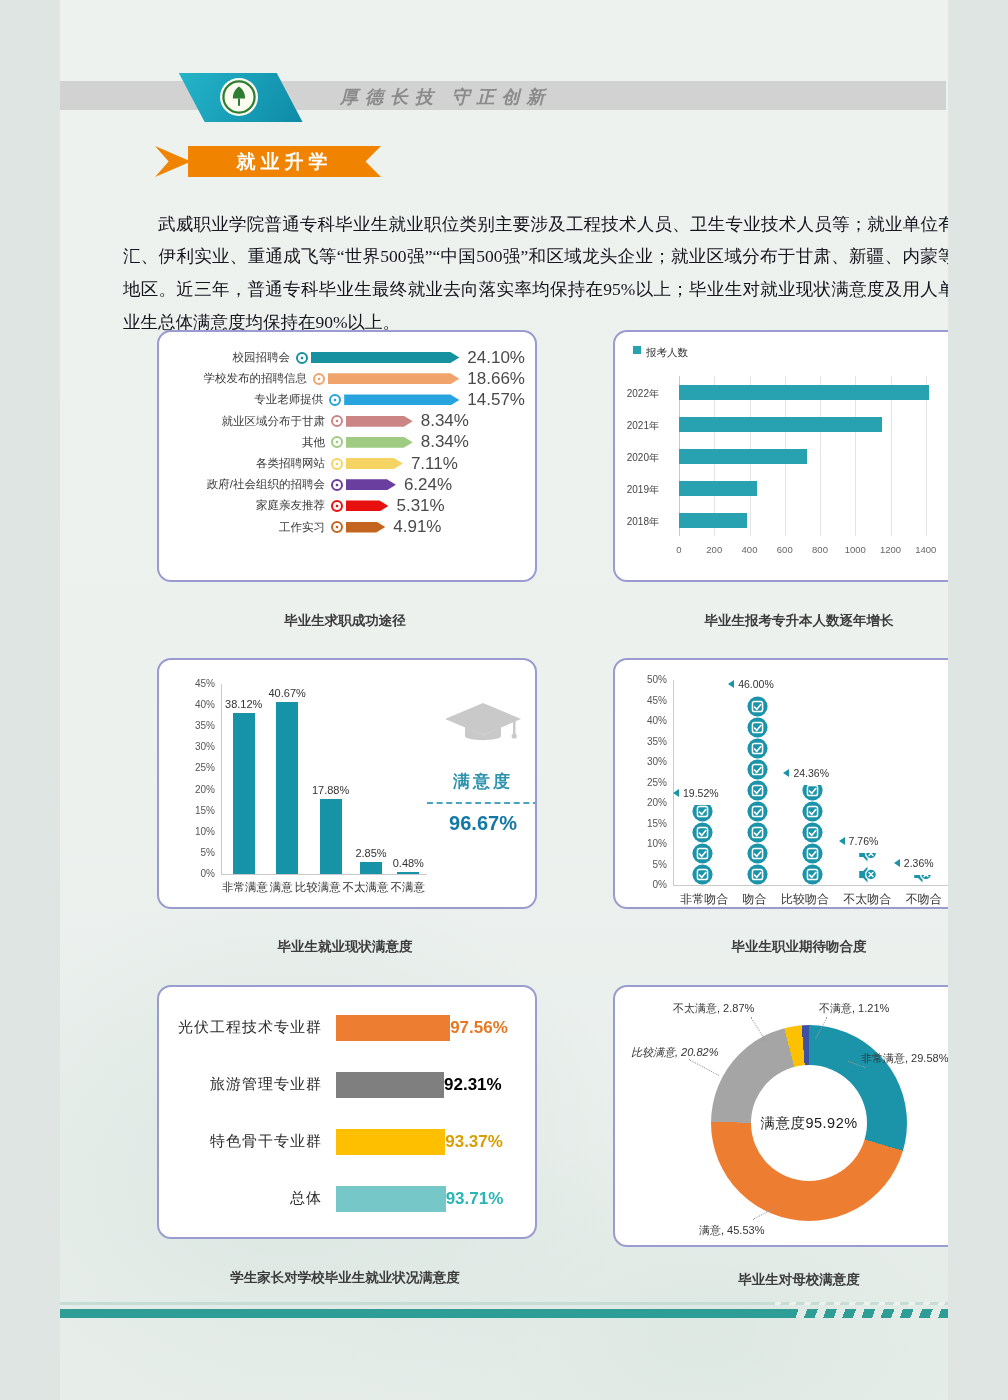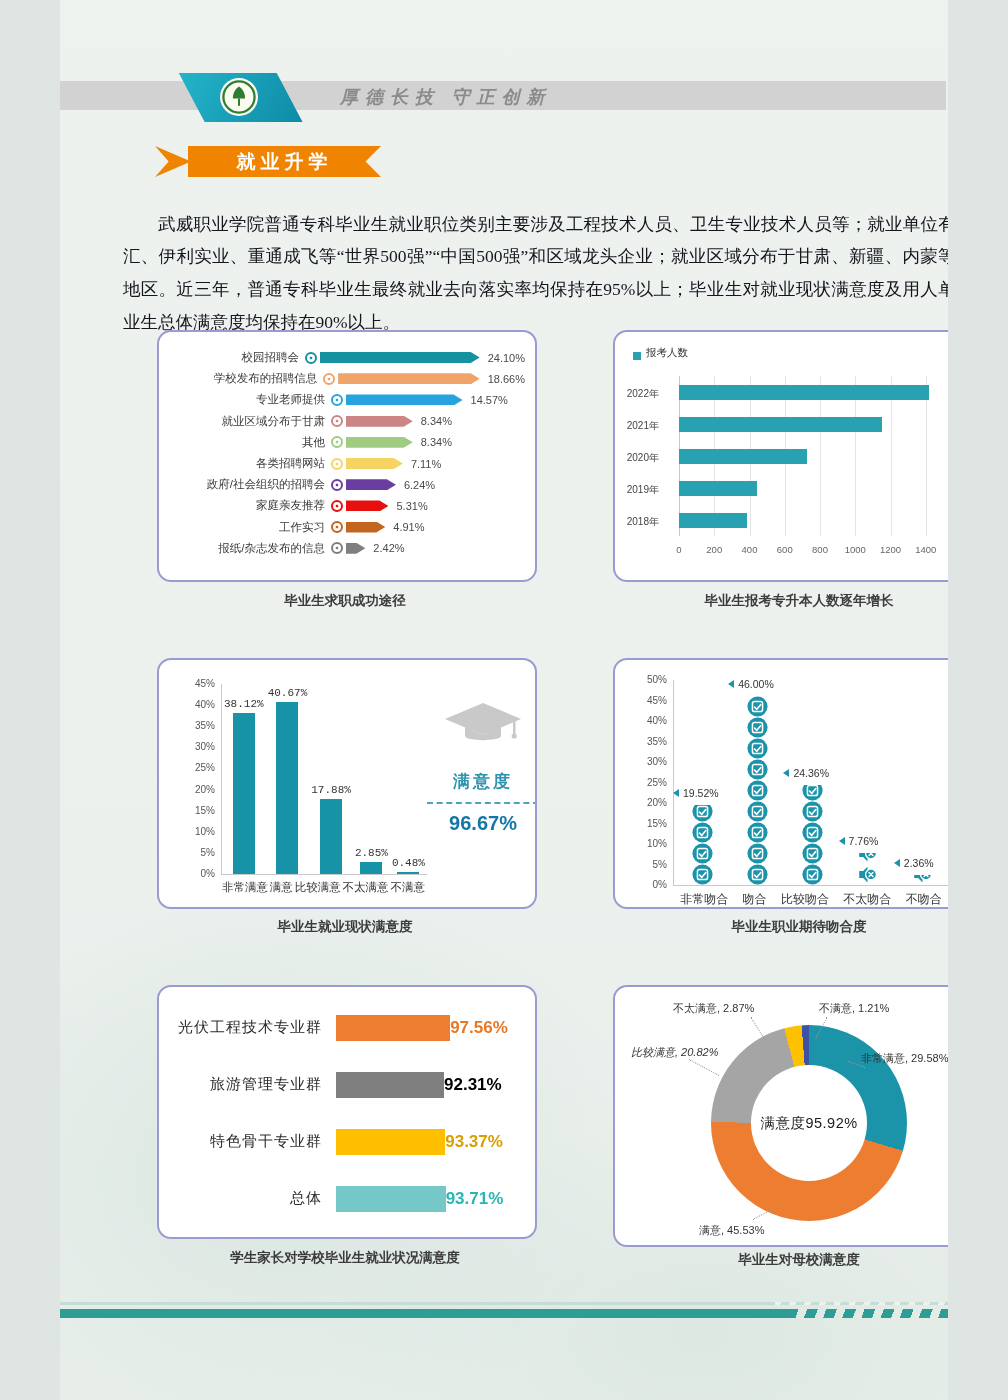--- a/index.html
+++ b/index.html
@@ -36,46 +36,46 @@
     font-size:17.5px;line-height:1.88;color:#15151d;text-align:justify;text-indent:2em;}
 
   
   .card{position:absolute;background:#fff;border:2px solid #9a9bd0;border-radius:14px;overflow:hidden;}
   #c1{left:97px;top:330px;width:376px;height:248px;}
   #c2{left:553px;top:330px;width:372px;height:248px;}
   #c3{left:97px;top:658px;width:376px;height:247px;}
   #c4{left:553px;top:658px;width:372px;height:247px;}
   #c5{left:97px;top:985px;width:376px;height:250px;}
   #c6{left:553px;top:985px;width:372px;height:258px;}
-  .caption{position:absolute;font-size:13.5px;font-weight:bold;color:#3c3c3c;text-align:center;}
+  .caption{position:absolute;font-size:13.5px;font-weight:bold;color:#3c3c3c;text-align:center;margin-top:20px;}
   #cap1{left:97px;top:592px;width:376px;} #cap2{left:553px;top:592px;width:372px;}
   #cap3{left:97px;top:918px;width:376px;} #cap4{left:553px;top:918px;width:372px;}
   #cap5{left:97px;top:1249px;width:376px;} #cap6{left:553px;top:1251px;width:372px;}
 
   
   .c1-row{display:flex;align-items:center;height:21.2px;}
   .c1-label{width:152px;text-align:right;font-size:11.5px;color:#3a3a3a;padding-right:6px;white-space:nowrap;}
   .c1-dot{width:8px;height:8px;border-radius:50%;border:2px solid;margin-right:3px;flex:0 0 auto;background:#fff;}
   .c1-bar{height:11px;clip-path:polygon(0 0,calc(100% - 9px) 0,100% 50%,calc(100% - 9px) 100%,0 100%);}
-  .c1-val{margin-left:8px;font-size:11px;color:#4a4a4a;}
-
-  
-  .c2-legend{position:absolute;left:18px;top:14px;display:flex;align-items:flex-end;font-size:10.5px;color:#333;}
+  .c1-val{margin-left:8px;font-size:17px;color:#4a4a4a;}
+
+  
+  .c2-legend{position:absolute;left:18px;top:14px;display:flex;align-items:flex-start;font-size:10.5px;color:#333;}
   .c2-legend i{width:8px;height:8px;background:#28a2b0;margin-right:5px;}
   .c2-plot{position:absolute;left:64px;top:44px;width:282px;height:160px;}
   .c2-grid{position:absolute;top:0;bottom:0;width:1px;background:#e4e4e4;}
   .c2-bar{position:absolute;height:15px;background:#28a2b0;}
   .c2-year{position:absolute;right:100%;margin-right:20px;font-size:10px;color:#444;white-space:nowrap;}
   .c2-xt{position:absolute;top:168px;transform:translateX(-50%);font-size:9.5px;color:#666;}
 
   
   .yl{position:absolute;font-size:10px;color:#555;text-align:right;width:34px;}
   .plot{position:absolute;border-left:1px solid #c9c9c9;border-bottom:1px solid #c9c9c9;}
   .colwrap{display:flex;align-items:flex-end;justify-content:space-around;height:100%;}
-  .colcell{display:flex;flex-direction:column;align-items:center;justify-content:flex-end;height:100%;font-family:Liberation Mono, monospace;}
+  .colcell{display:flex;flex-direction:column;align-items:center;justify-content:flex-end;height:100%;}
   .c3-val{font-size:11px;color:#333;margin-bottom:3px;white-space:nowrap;}
   .c3-bar{width:22px;background:#1793a7;}
   .catrow{position:absolute;display:flex;justify-content:space-around;font-size:11.5px;color:#333;}
   .ann-label{position:absolute;font-family:"Liberation Serif",serif;font-weight:bold;font-size:17px;
     letter-spacing:3px;color:#2e93ad;text-align:center;}
   .ann-dash{position:absolute;border-top:2px dashed #4aa3c0;}
   .ann-val{position:absolute;font-size:20px;font-weight:bold;color:#1478a6;text-align:center;}
 
   
   .stack{position:absolute;bottom:0;width:26px;overflow:hidden;display:flex;flex-direction:column-reverse;align-items:center;}
@@ -181,26 +181,20 @@
           <span class="c1-label">家庭亲友推荐</span>
           <span class="c1-dot" style="border-color: rgb(232, 16, 15); background: radial-gradient(circle, rgb(232, 16, 15) 0px, rgb(232, 16, 15) 1.5px, rgb(255, 255, 255) 1.6px);"></span>
           <span class="c1-bar" style="width: 42.48px; background: rgb(232, 16, 15);"></span>
           <span class="c1-val">5.31%</span>
         </div>
         <div class="c1-row">
           <span class="c1-label">工作实习</span>
           <span class="c1-dot" style="border-color: rgb(195, 101, 31); background: radial-gradient(circle, rgb(195, 101, 31) 0px, rgb(195, 101, 31) 1.5px, rgb(255, 255, 255) 1.6px);"></span>
           <span class="c1-bar" style="width: 39.28px; background: rgb(195, 101, 31);"></span>
           <span class="c1-val">4.91%</span>
-        </div>
-        <div class="c1-row">
-          <span class="c1-label">报纸/杂志发布的信息</span>
-          <span class="c1-dot" style="border-color: rgb(127, 127, 127); background: radial-gradient(circle, rgb(127, 127, 127) 0px, rgb(127, 127, 127) 1.5px, rgb(255, 255, 255) 1.6px);"></span>
-          <span class="c1-bar" style="width: 19.36px; background: rgb(127, 127, 127);"></span>
-          <span class="c1-val">2.42%</span>
         </div>
       </div>
     </div>
   <div class="card" id="c2">
       <div class="c2-legend">
         <i></i>
         <span>报考人数</span>
       </div>
       <div class="c2-plot">
         <div class="c2-grid" style="left: 0%; background: rgb(201, 201, 201);"></div>

